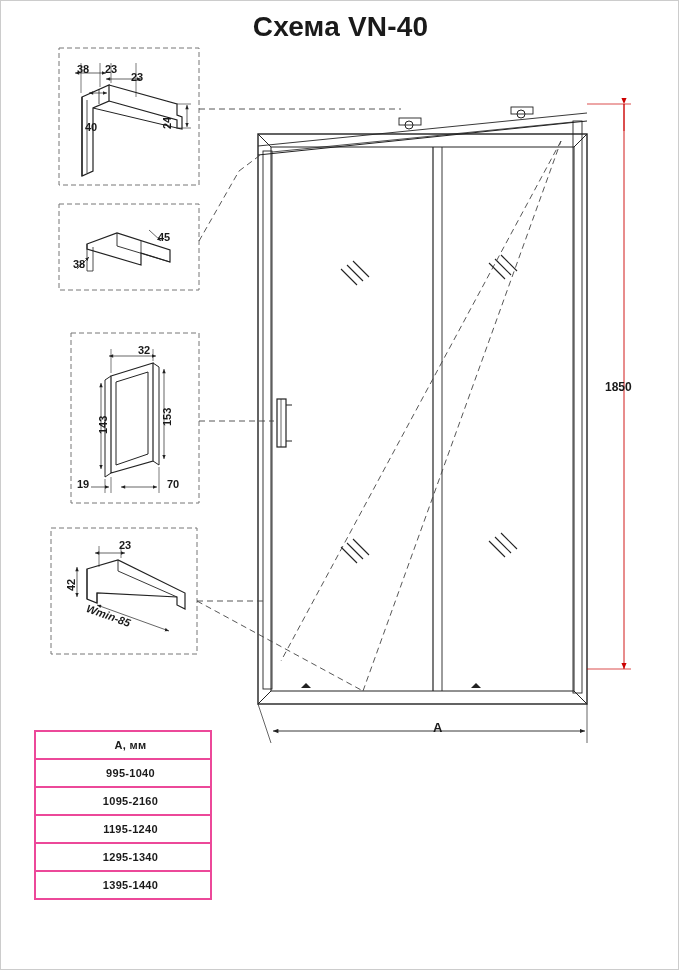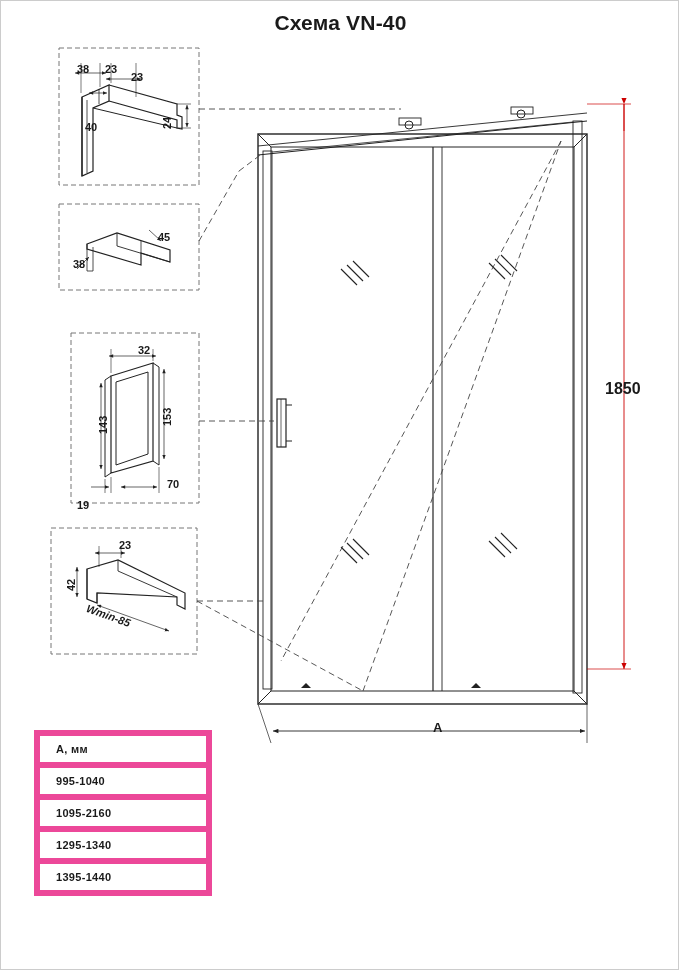--- a/index.html
+++ b/index.html
@@ -22,43 +22,43 @@
     height: 970px;
     border: 1px solid #cccccc;
     box-sizing: border-box;
   }
   .title {
     position: absolute;
     left: 0;
     top: 10px;
     width: 679px;
     text-align: center;
-    font-size: 21px;
+    font-size: 28px;
     font-weight: bold;
     letter-spacing: 0.2px;
   }
   svg.canvas {
     position: absolute;
     left: 0;
     top: 0;
     width: 679px;
     height: 970px;
   }
   .tbl {
     position: absolute;
     left: 33px;
     top: 729px;
     width: 178px;
     border-collapse: collapse;
     font-size: 11px;
   }
   .tbl td {
-    border: 6px solid #ec4899;
+    border: 2px solid #ec4899;
     height: 24px;
-    text-align: left;
+    text-align: center;
     vertical-align: middle;
     font-weight: bold;
     letter-spacing: 0.3px;
     padding-left: 16px;
   }
   .tbl td.hdr {
     font-weight: bold;
   }
   .lbl {
     position: absolute;
@@ -241,42 +241,45 @@
   <div class="lbl" style="left:130px; top:70px;">23</div>
   <div class="lbl" style="left:84px; top:82px;margin-top:38px;">40</div>
   <div class="lbl" style="left:160px; top:128px; transform:rotate(-90deg); transform-origin:left top;">24</div>
 
   <div class="lbl" style="left:157px; top:220px;margin-top:10px;">45</div>
   <div class="lbl" style="left:72px; top:257px;">38</div>
 
   <div class="lbl" style="left:137px; top:343px;">32</div>
   <div class="lbl" style="left:96px; top:433px; transform:rotate(-90deg); transform-origin:left top;">143</div>
   <div class="lbl" style="left:160px; top:425px; transform:rotate(-90deg); transform-origin:left top;">153</div>
-  <div class="lbl" style="left:76px; top:477px;margin-top:21px;">19</div>
+  <div class="lbl" style="left:76px; top:477px;">19</div>
   <div class="lbl" style="left:130px; top:477px;margin-left:36px;">70</div>
 
   <div class="lbl" style="left:118px; top:538px;">23</div>
   <div class="lbl" style="left:64px; top:590px; transform:rotate(-90deg); transform-origin:left top;">42</div>
   <div class="lbl ital" style="left:88px; top:601px; transform:rotate(20deg); transform-origin:left top;">Wmin-85</div>
 
-  <div class="lbl" style="left:604px; top:379px; font-size:16px;">1850</div>
+  <div class="lbl" style="left:604px; top:379px; font-size:12px;">1850</div>
   <div class="lbl" style="left:432px; top:719px; font-size:13px;">A</div>
 
   <table class="tbl">
     <tbody>
       <tr>
         <td class="hdr">A, мм</td>
       </tr>
       <tr>
           <td>995-1040</td>
         </tr>
       <tr>
           <td>1095-2160</td>
         </tr>
       <tr>
+          <td>1195-1240</td>
+        </tr>
+      <tr>
           <td>1295-1340</td>
         </tr>
       <tr>
           <td>1395-1440</td>
         </tr>
     </tbody>
   </table>
 
 </div>
 

